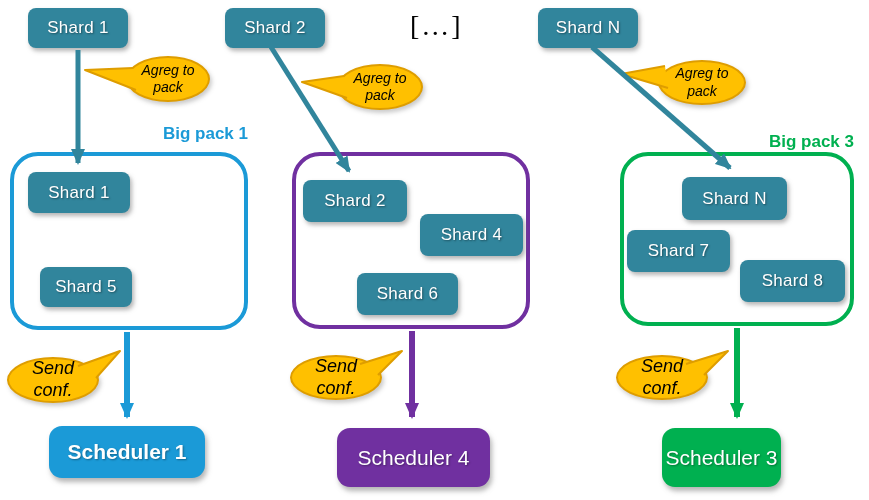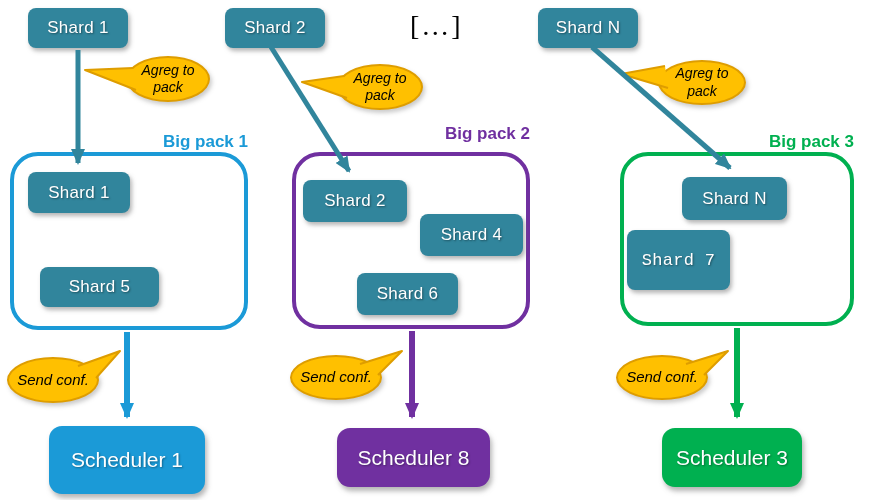--- a/index.html
+++ b/index.html
@@ -37,21 +37,21 @@
   .scheduler.c-blue{background:var(--blue);}
   .scheduler.c-purple{background:var(--purple);}
   .scheduler.c-green{background:var(--green);}
   .callout{
     position:absolute;background:var(--callout-fill);
     border:2px solid var(--callout-border);border-radius:50%;
     display:flex;align-items:center;justify-content:center;text-align:center;
     font-size:14px;line-height:1.22;color:var(--callout-text);
     box-shadow:2px 3px 4px rgba(140,140,140,.45);padding:2px 6px;box-sizing:border-box;font-style:italic;
   }
-  .callout.send{font-size:15px;}
+  .callout.send{font-size:18px;}
   .ellipsis{
     position:absolute;font-family:"Liberation Serif", serif;font-size:28px;
     color:var(--ellipsis-text);letter-spacing:2px;
   }
   .svg-layer{position:absolute;left:0;top:0;width:869px;height:500px;pointer-events:none;}
   .arrow-teal{stroke:var(--teal);}
   .arrow-blue{stroke:var(--blue);}
   .arrow-purple{stroke:var(--purple);}
   .arrow-green{stroke:var(--green);}
   .mk-teal{fill:var(--teal);}
@@ -67,37 +67,37 @@
 
   <div class="shard" style="left:28px;top:8px;width:100px;height:40px;">Shard 1</div>
   <div class="shard" style="left:225px;top:8px;width:100px;height:40px;">Shard 2</div>
   <div class="ellipsis" style="left:410px;top:10px;">[…]</div>
   <div class="shard" style="left:538px;top:8px;width:100px;height:40px;">Shard N</div>
 
   <div class="pack c-blue" style="left:10px;top:152px;width:230px;height:170px;"></div>
   <div class="pack c-purple" style="left:292px;top:152px;width:230px;height:169px;"></div>
   <div class="pack c-green" style="left:620px;top:152px;width:226px;height:166px;"></div>
 
-  <div class="pack-title c-blue" style="left:100px;top:124px;margin-top:8px;">Big pack 1</div>
-  <div class="pack-title c-purple" style="left:382px;top:124px;">Big pack 2</div>
+  <div class="pack-title c-blue" style="left:100px;top:124px;">Big pack 1</div>
   <div class="pack-title c-green" style="left:706px;top:124px;">Big pack 3</div>
 
   <div class="shard" style="left:28px;top:172px;width:102px;height:41px;">Shard 1</div>
-  <div class="shard" style="left:40px;top:267px;width:119px;height:40px;">Shard 5</div>
+  <div class="shard" style="left:40px;top:267px;width:92px;height:40px;">Shard 5</div>
 
   <div class="shard" style="left:303px;top:180px;width:104px;height:42px;">Shard 2</div>
   <div class="shard" style="left:420px;top:214px;width:103px;height:42px;">Shard 4</div>
   <div class="shard" style="left:357px;top:273px;width:101px;height:42px;">Shard 6</div>
 
   <div class="shard" style="left:682px;top:177px;width:105px;height:43px;">Shard N</div>
-  <div class="shard" style="left:627px;top:230px;width:103px;height:60px;font-family:Liberation Mono, monospace;">Shard 7</div>
+  <div class="shard" style="left:627px;top:230px;width:103px;height:42px;">Shard 7</div>
+  <div class="shard" style="left:740px;top:260px;width:105px;height:42px;">Shard 8</div>
 
-  <div class="scheduler c-blue" style="left:49px;top:426px;width:156px;height:68px;">Scheduler 1</div>
-  <div class="scheduler c-purple" style="left:337px;top:428px;width:153px;height:59px;">Scheduler 8</div>
-  <div class="scheduler c-green" style="left:662px;top:428px;width:140px;height:59px;">Scheduler 3</div>
+  <div class="scheduler c-blue" style="left:49px;top:426px;width:156px;height:52px;font-weight:bold;">Scheduler 1</div>
+  <div class="scheduler c-purple" style="left:337px;top:428px;width:153px;height:59px;">Scheduler 4</div>
+  <div class="scheduler c-green" style="left:662px;top:428px;width:119px;height:59px;">Scheduler 3</div>
 
   <div class="callout" style="left:126px;top:56px;width:84px;height:46px;">Agreg to pack</div>
   <div class="callout" style="left:337px;top:64px;width:86px;height:46px;">Agreg to pack</div>
   <div class="callout" style="left:658px;top:60px;width:88px;height:45px;">Agreg to pack</div>
   <div class="callout send" style="left:7px;top:357px;width:92px;height:46px;">Send conf.</div>
   <div class="callout send" style="left:290px;top:355px;width:92px;height:45px;">Send conf.</div>
   <div class="callout send" style="left:616px;top:355px;width:92px;height:45px;">Send conf.</div>
 
   <svg class="svg-layer" viewBox="0 0 869 500" xmlns="http://www.w3.org/2000/svg">
     <defs>

